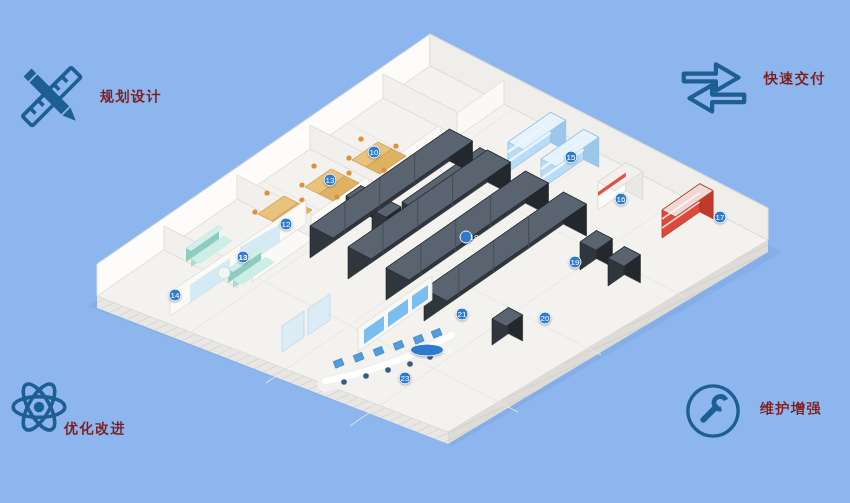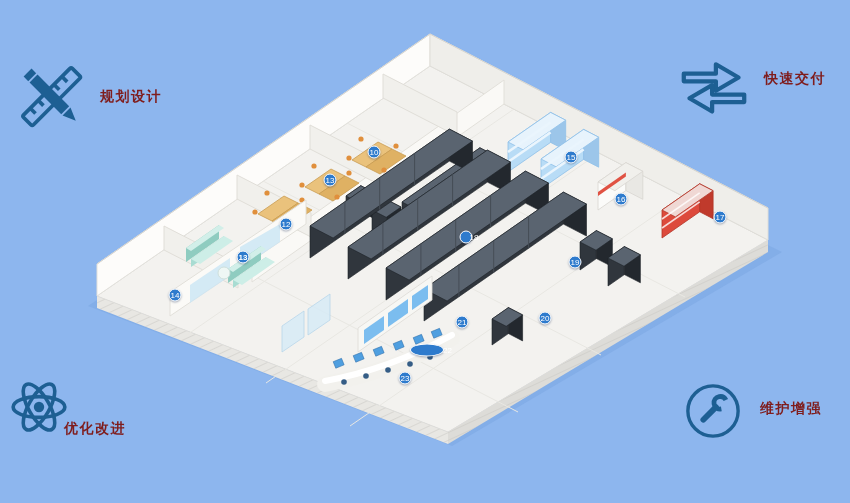--- a/index.html
+++ b/index.html
@@ -242,21 +242,21 @@
       <div class="badge" style="left: 330px; top: 180px;">13</div>
       <div class="badge" style="left: 286px; top: 224px;">12</div>
       <div class="badge" style="left: 243px; top: 257px; font-weight: bold;">13</div>
       <div class="badge" style="left: 175px; top: 295px;">14</div>
       <div class="badge" style="left: 571px; top: 157px;">15</div>
       <div class="badge" style="left: 621px; top: 199px;">16</div>
       <div class="badge" style="left: 700px; top: 217px; margin-left: 20px;">17</div>
       <div class="badge" style="left: 466px; top: 237px; padding-left: 9px;">18</div>
       <div class="badge" style="left: 575px; top: 262px;">19</div>
       <div class="badge" style="left: 545px; top: 318px;">20</div>
-      <div class="badge" style="left: 462px; top: 322px;">21</div>
+      <div class="badge" style="left: 462px; top: 314px;">21</div>
       <div class="badge" style="left: 427px; top: 350px; padding-left: 32px;">22</div>
       <div class="badge" style="left: 405px; top: 378px;">23</div>
     </div>
 
   <div class="feature" style="left:10px;top:55px;">
     <svg class="feature-icon" width="84" height="84" viewBox="0 0 90 90">
       <g transform="rotate(45 45 45)" stroke="#1d5f93" stroke-width="4" fill="none">
         <rect x="37" y="8" width="15" height="74" rx="2"></rect>
         <line x1="37" y1="22" x2="45" y2="22"></line>
         <line x1="37" y1="34" x2="45" y2="34"></line>

